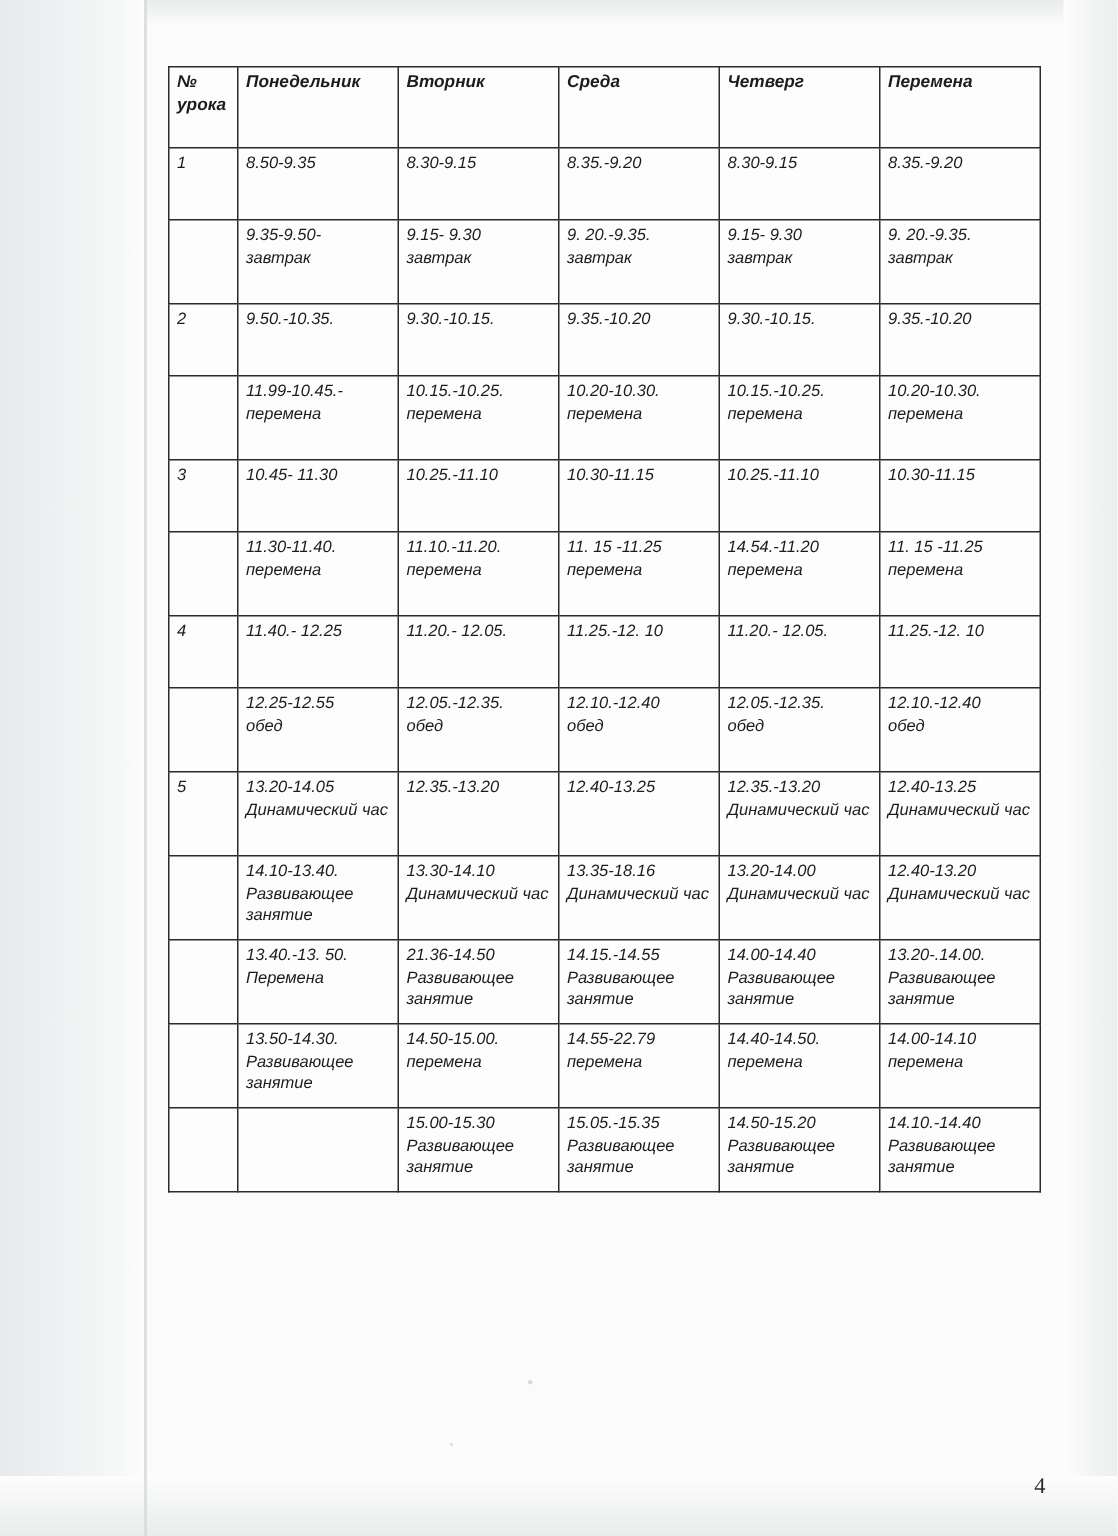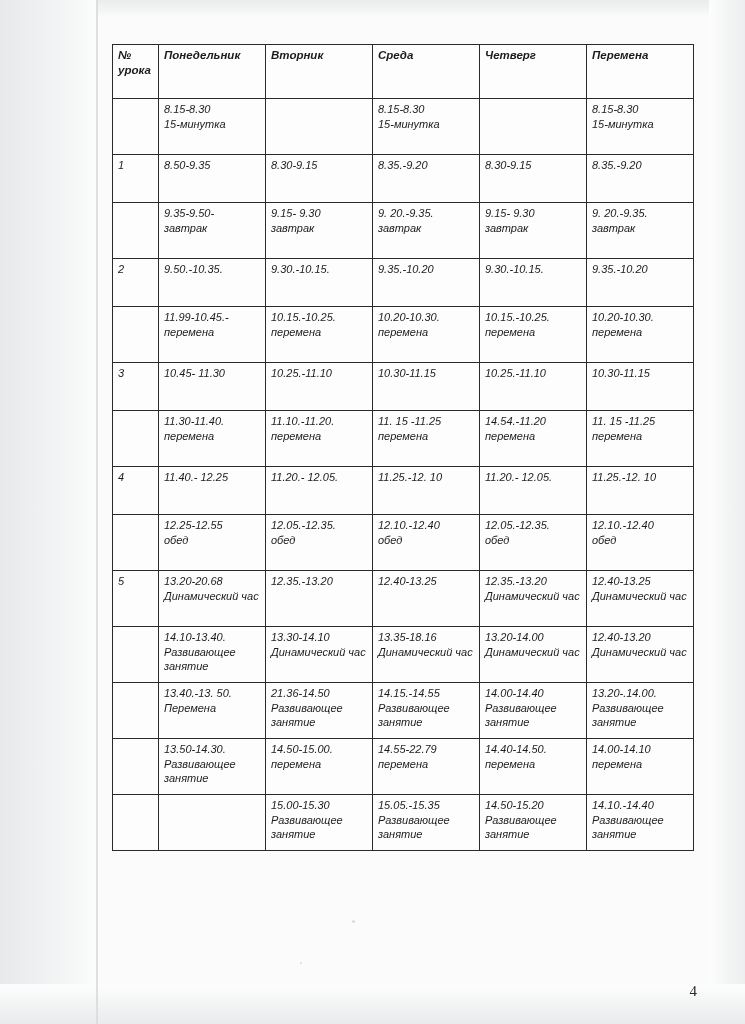--- a/index.html
+++ b/index.html
@@ -161,37 +161,20 @@
       <tr>
         <th>№ урока</th>
         <th>Понедельник</th>
         <th>Вторник</th>
         <th>Среда</th>
         <th>Четверг</th>
         <th>Перемена</th>
       </tr>
     </thead>
     <tbody id="schedule-body">
-        <tr class="row-tall">
-          <td class="num"></td>
-          <td>
-            <span class="cell-line">8.15-8.30</span>
-            <span class="cell-line">15-минутка</span>
-          </td>
-          <td></td>
-          <td>
-            <span class="cell-line">8.15-8.30</span>
-            <span class="cell-line">15-минутка</span>
-          </td>
-          <td></td>
-          <td>
-            <span class="cell-line">8.15-8.30</span>
-            <span class="cell-line">15-минутка</span>
-          </td>
-        </tr>
         <tr class="row-short">
           <td class="num">1</td>
           <td>
             <span class="cell-line">8.50-9.35</span>
           </td>
           <td>
             <span class="cell-line">8.30-9.15</span>
           </td>
           <td>
             <span class="cell-line">8.35.-9.20</span>
@@ -345,21 +328,21 @@
             <span class="cell-line">обед</span>
           </td>
           <td>
             <span class="cell-line">12.10.-12.40</span>
             <span class="cell-line">обед</span>
           </td>
         </tr>
         <tr class="row-tall">
           <td class="num">5</td>
           <td>
-            <span class="cell-line">13.20-20.68</span>
+            <span class="cell-line">13.20-14.05</span>
             <span class="cell-line">Динамический час</span>
           </td>
           <td>
             <span class="cell-line">12.35.-13.20</span>
           </td>
           <td>
             <span class="cell-line">12.40-13.25</span>
           </td>
           <td>
             <span class="cell-line">12.35.-13.20</span>

